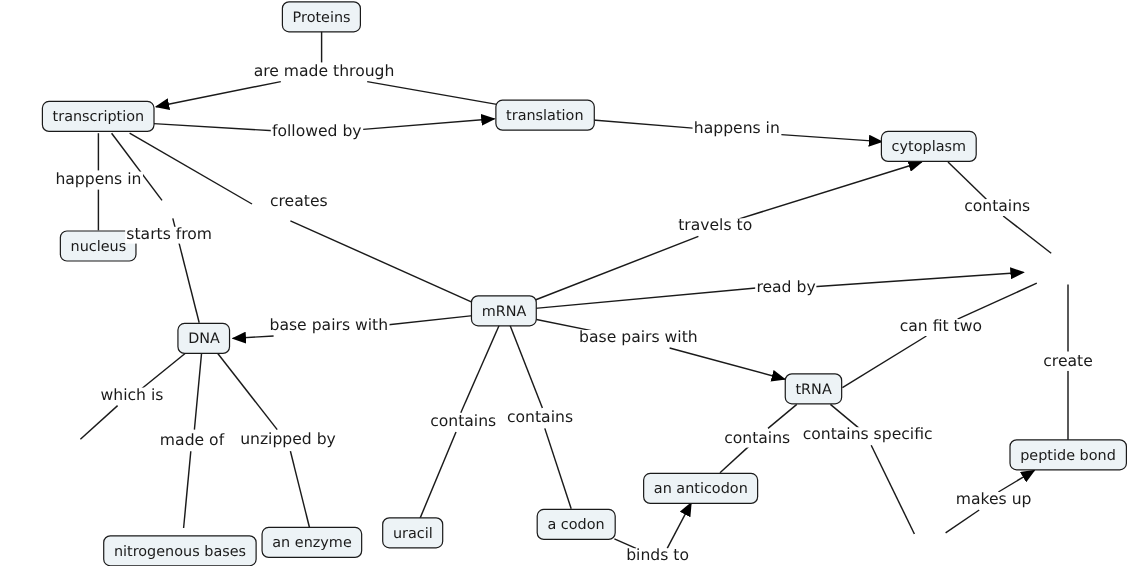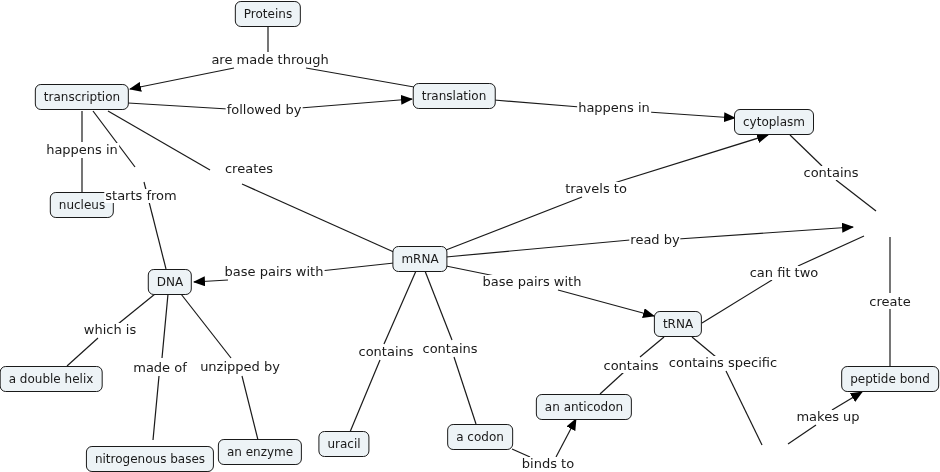--- a/index.html
+++ b/index.html
@@ -98,21 +98,20 @@
   </svg>
 
   <div class="concept" style="left:268px;top:14px;">Proteins</div>
   <div class="concept" style="left:82px;top:97px;">transcription</div>
   <div class="concept" style="left:454px;top:96px;">translation</div>
   <div class="concept" style="left:774px;top:122px;">cytoplasm</div>
   <div class="concept" style="left:82px;top:205px;">nucleus</div>
   <div class="concept" style="left:420px;top:259px;">mRNA</div>
   <div class="concept" style="left:170px;top:282px;">DNA</div>
   <div class="concept" style="left:678px;top:324px;">tRNA</div>
-  <div class="concept" style="left:51px;top:379px;">a double helix</div>
   <div class="concept" style="left:150px;top:459px;">nitrogenous bases</div>
   <div class="concept" style="left:260px;top:452px;">an enzyme</div>
   <div class="concept" style="left:344px;top:444px;">uracil</div>
   <div class="concept" style="left:480px;top:437px;">a codon</div>
   <div class="concept" style="left:584px;top:407px;">an anticodon</div>
   <div class="concept" style="left:890px;top:379px;">peptide bond</div>
 
   <div class="link" style="left:270px;top:60px;">are made through</div>
   <div class="link" style="left:264px;top:110px;">followed by</div>
   <div class="link" style="left:614px;top:108px;">happens in</div>

